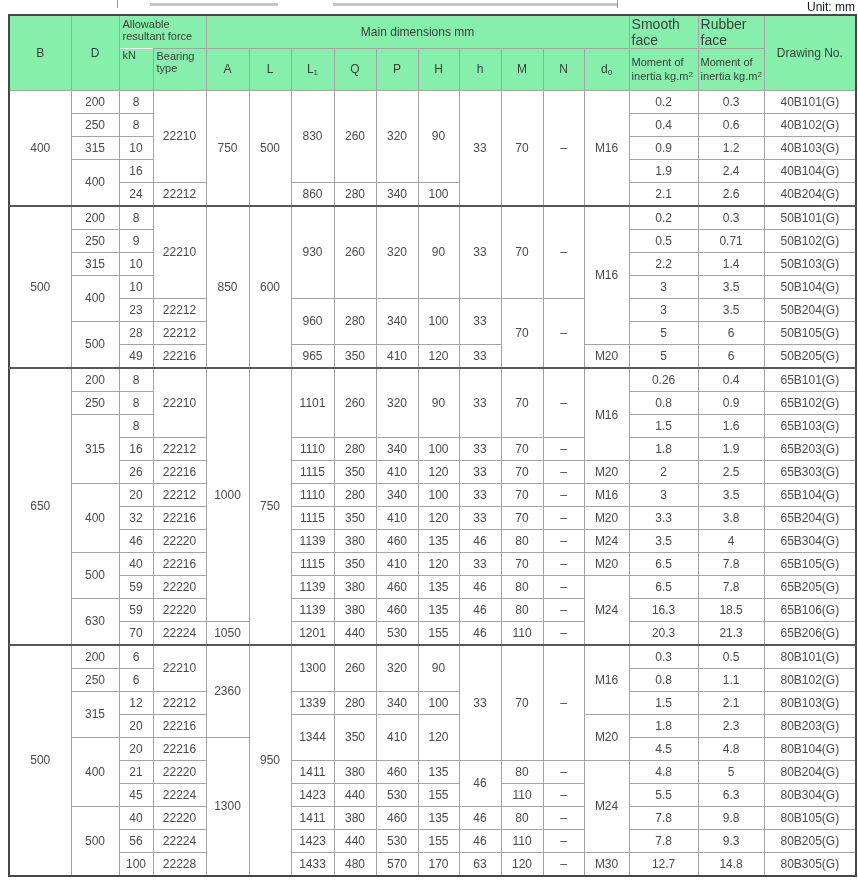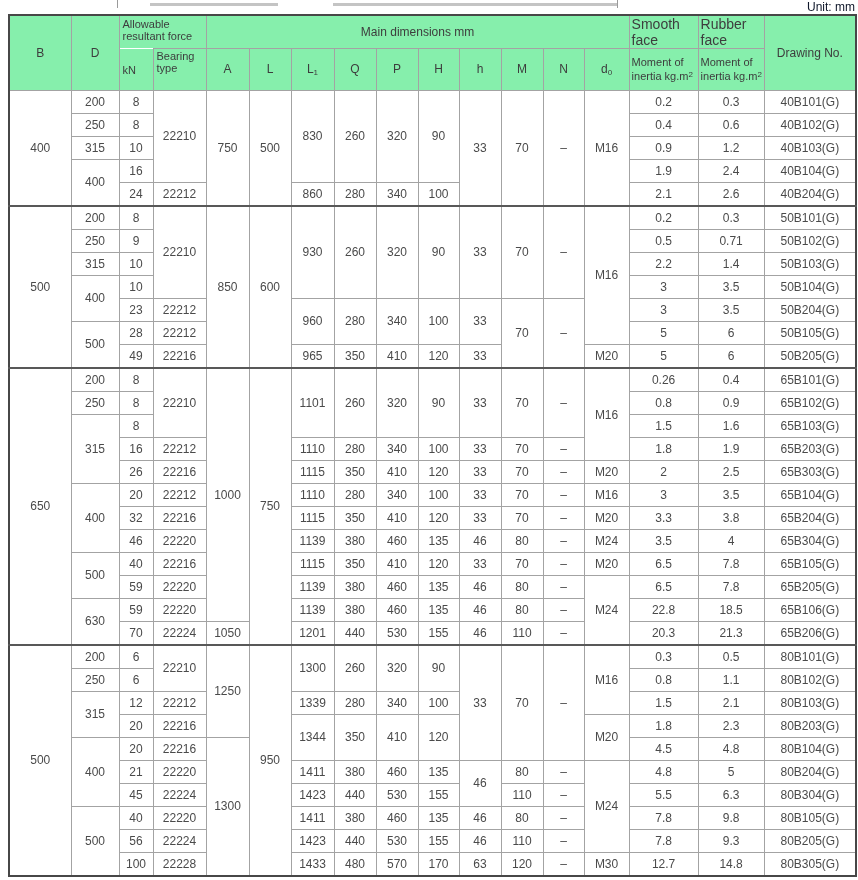--- a/index.html
+++ b/index.html
@@ -16,21 +16,21 @@
              border:2px solid #474747;}
   th,td{border:1px solid #a3a3a3;overflow:hidden;}
 
   thead th{background:#86efac;font-weight:normal;font-size:12px;color:#3d3d3d;
            text-align:center;vertical-align:middle;padding:0 2px;}
   thead tr.h1{height:22px;}
   thead tr.h2{height:36px;}
 
   th.force-group{text-align:left;vertical-align:top;font-size:11px;line-height:12px;
                  padding:2px 0 0 3px;border-bottom:none;}
-  th.kn{text-align:left;vertical-align:top;font-size:11px;padding:15px 0 0 3px;border-top:none;}
+  th.kn{text-align:left;vertical-align:top;font-size:11px;padding:0 0 0 3px;border-top:none;}
   th.bearing{text-align:left;vertical-align:top;font-size:11px;line-height:12px;padding:1px 0 16px 3px;}
   th.face{text-align:left;font-size:14px;padding:0 0 0 2px;}
   th.moment{text-align:left;vertical-align:middle;font-size:11px;line-height:11.5px;padding:1px 0 1px 2px;}
   th.dim{font-size:12px;}
   sub{font-size:8px;vertical-align:-2px;}
   sup{font-size:8px;vertical-align:3px;}
 
   tbody td{font-size:12px;text-align:center;vertical-align:middle;color:#4a4a4a;padding:0;}
   tbody tr.sec td{border-top:2px solid #585858;}
 </style>
@@ -363,21 +363,21 @@
           <td rowspan="2">630</td>
           <td>59</td>
           <td>22220</td>
           <td>1139</td>
           <td>380</td>
           <td>460</td>
           <td>135</td>
           <td>46</td>
           <td>80</td>
           <td>–</td>
-          <td>22.8</td>
+          <td>16.3</td>
           <td>18.5</td>
           <td>65B106(G)</td>
         </tr>
         <tr>
           <td>70</td>
           <td>22224</td>
           <td>1050</td>
           <td>1201</td>
           <td>440</td>
           <td>530</td>
@@ -387,21 +387,21 @@
           <td>–</td>
           <td>20.3</td>
           <td>21.3</td>
           <td>65B206(G)</td>
         </tr>
         <tr class="sec">
           <td rowspan="10">500</td>
           <td>200</td>
           <td>6</td>
           <td rowspan="2">22210</td>
-          <td rowspan="4">1250</td>
+          <td rowspan="4">2360</td>
           <td rowspan="10">950</td>
           <td rowspan="2">1300</td>
           <td rowspan="2">260</td>
           <td rowspan="2">320</td>
           <td rowspan="2">90</td>
           <td rowspan="5">33</td>
           <td rowspan="5">70</td>
           <td rowspan="5">–</td>
           <td rowspan="3">M16</td>
           <td>0.3</td>

